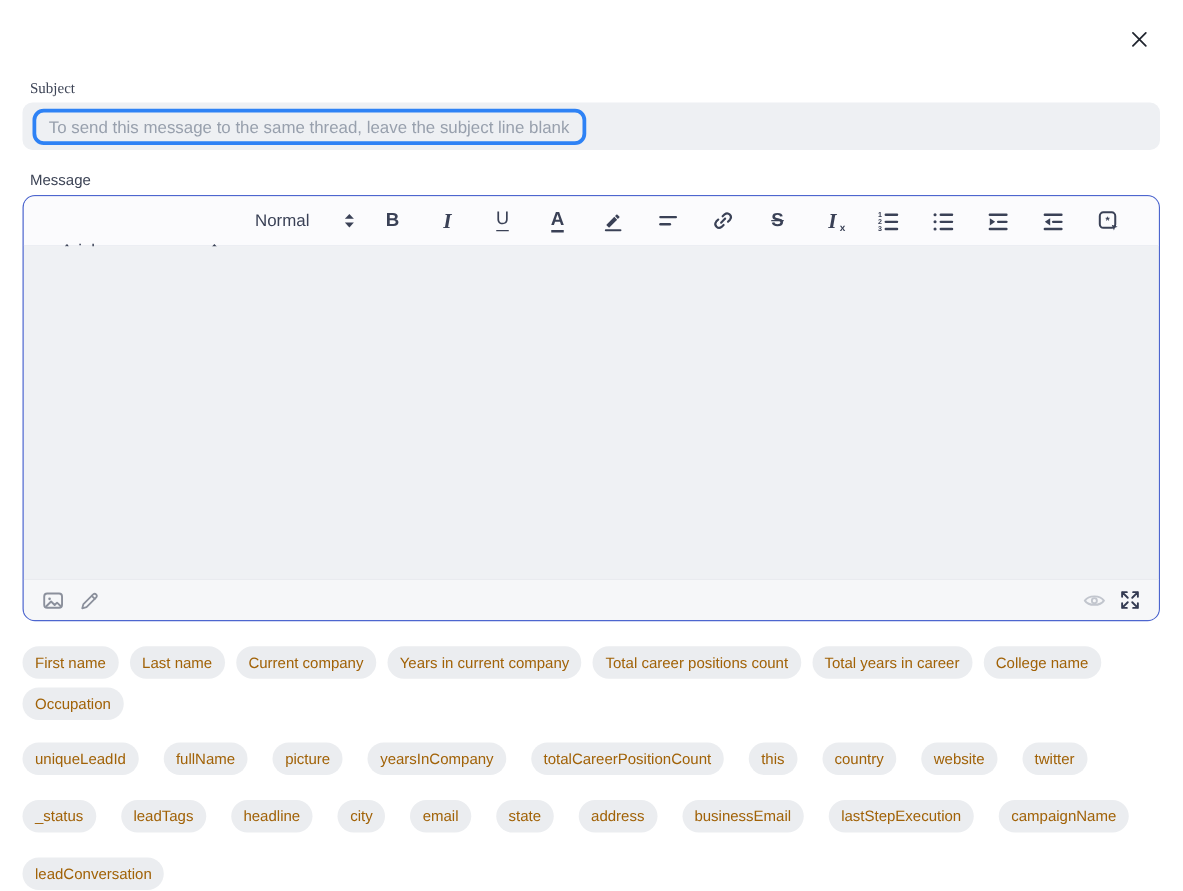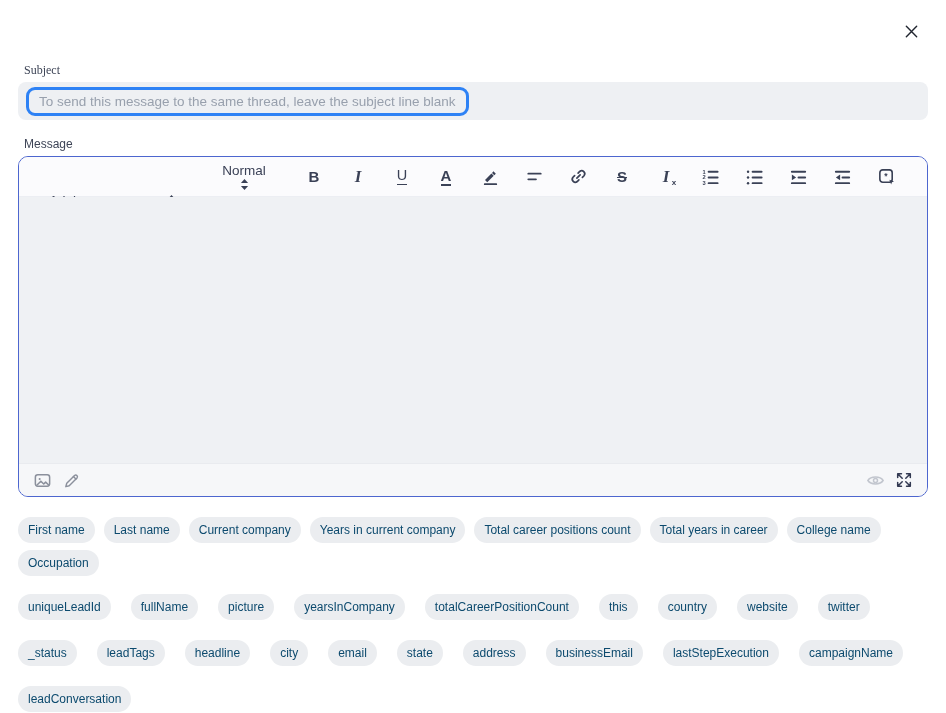--- a/index.html
+++ b/index.html
@@ -25,21 +25,21 @@
 
   
   .editor { position:absolute; left:18px; top:156px; width:910px; height:341px;
     border:1.5px solid #4d66cf; border-radius:10px; overflow:hidden;
     display:flex; flex-direction:column; background:#eff1f4; }
   .toolbar { height:40px; flex:0 0 40px; background:#fbfbfd; display:flex; align-items:center;
     padding-left:30px; border-bottom:1px solid #eceef3; }
   .tb-select { display:flex; align-items:center; justify-content:space-between;
     color:#3a4156; font-size:13.5px; cursor:pointer; }
   .tb-select.font { width:127px; margin-right:28px;margin-top:48px; }
-  .tb-select.format { width:80px; margin-right:8px;flex-direction:column; }
+  .tb-select.format { width:80px; margin-right:8px; }
   .tb-btn { width:44px; height:26px; display:flex; align-items:center; justify-content:center;
     cursor:pointer; color:#3a4156; }
   .ltr { font-size:15px; font-weight:700; color:#3a4156; line-height:1; }
   .ltr.italic { font-family:"Liberation Serif", serif; font-style:italic; font-size:17px; font-weight:600; }
   .ltr.underline { font-weight:400; font-size:14.5px; border-bottom:1.6px solid #3a4156; padding-bottom:1px; }
   .ltr.colorA { border-bottom:2.6px solid #3a4156; padding-bottom:1px; }
   .ltr.strike { text-decoration:line-through; }
   .clean-wrap { position:relative; }
   .clean-sub { position:absolute; right:-7px; bottom:-2px; font-size:8px; font-weight:700;
     font-style:normal; font-family:"Liberation Sans", sans-serif; color:#3a4156; }
@@ -50,21 +50,21 @@
   .foot-left { display:flex; align-items:center; gap:9px; }
   .foot-right { display:flex; align-items:center; gap:9px; margin-left:auto; }
   .foot-btn { width:20px; height:20px; display:flex; align-items:center; justify-content:center; cursor:pointer; }
 
   
   .chip-row { position:absolute; left:18px; width:912px; display:flex; flex-wrap:wrap;
     gap:7px 9px; }
   .chips-friendly { top:517px; }
   .chips-raw { top:594px;gap:20px; }
   .chip { height:26px; display:inline-flex; align-items:center; padding:0 10px;
-    background:#ebedf0; border-radius:13px; font-size:12px; color:#0c4a6e;
+    background:#ebedf0; border-radius:13px; font-size:12px; color:#a16207;
     white-space:nowrap; cursor:pointer; }
 
   svg { display:block; }
 </style>
 </head>
 <body>
 
 <div class="stage">
 
   <div class="close-btn">

